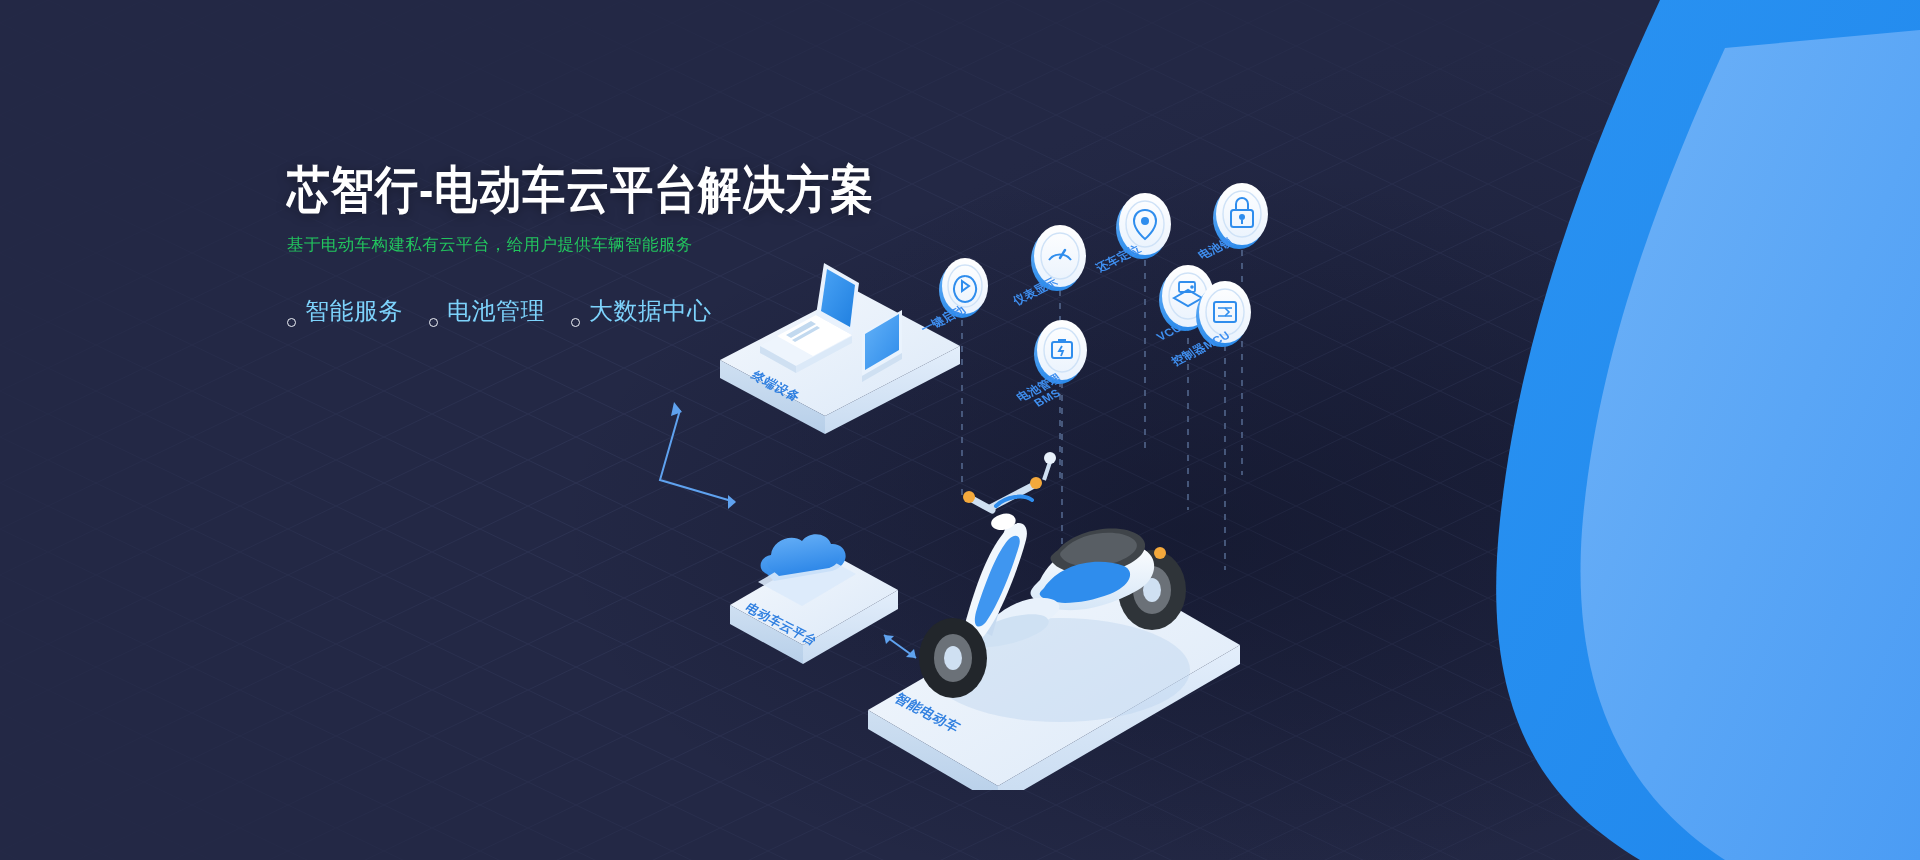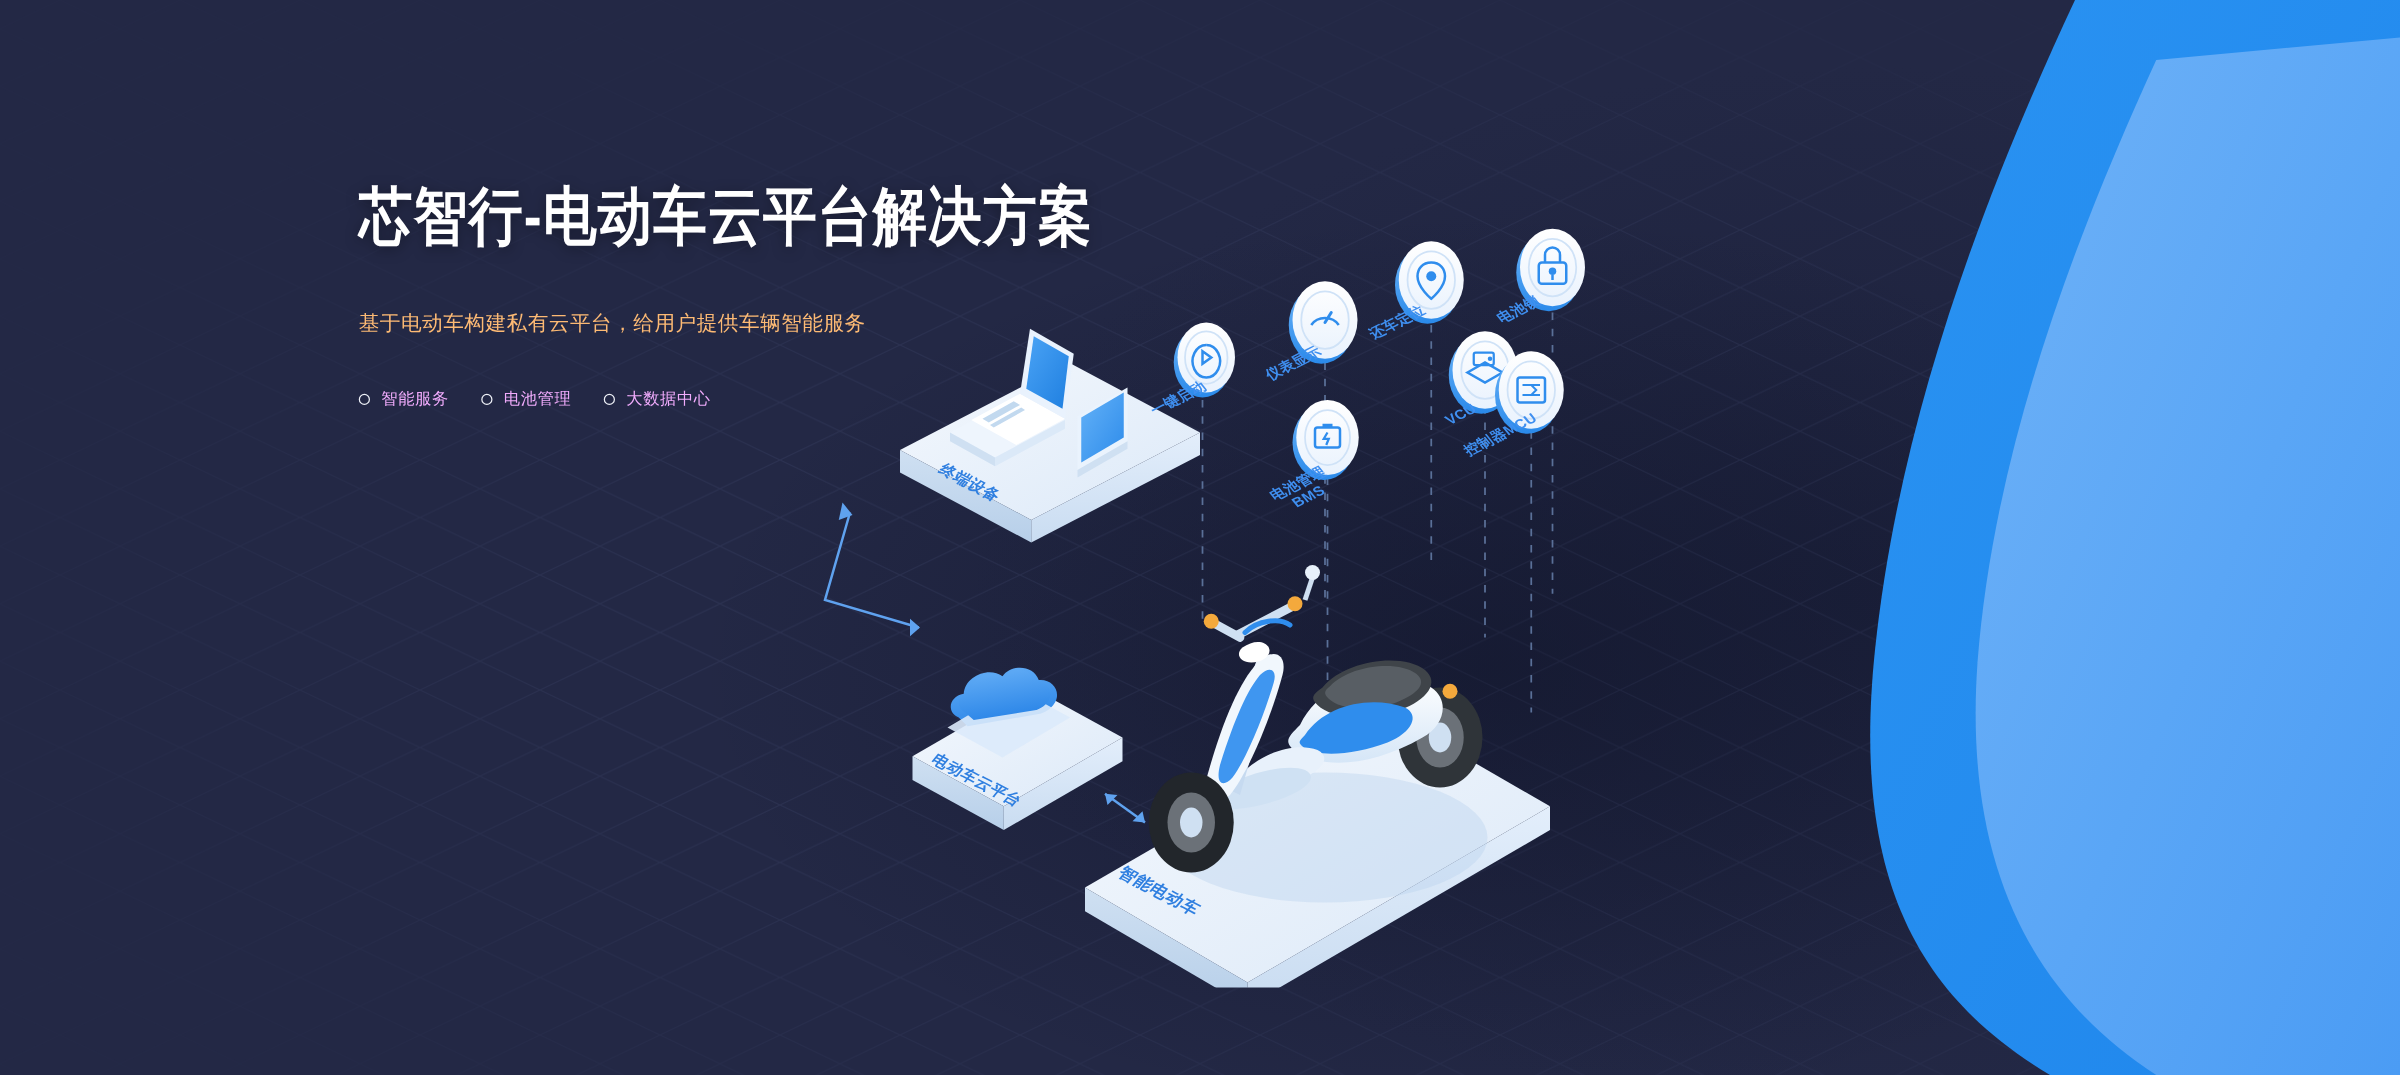--- a/index.html
+++ b/index.html
@@ -32,55 +32,55 @@
     background: radial-gradient(900px 520px at 62% 62%, rgba(15,19,40,.55) 0%, rgba(15,19,40,0) 70%);
     pointer-events: none;
   }
 
   
   .wave-layer { position: absolute; right: 0; top: 0; width: 1100px; height: 860px; }
 
   
   .text-col {
     position: absolute;
-    left: 287px; top: 148px;
+    left: 287px; top: 163px;
     width: 640px;
   }
   .headline {
     font-size: 43px;
     line-height: 1.05;
     font-weight: 700;
     color: #ffffff;
     letter-spacing: 1px;
     white-space: nowrap;
     transform: scaleY(1.18);
     transform-origin: left top;
     text-shadow: 0 2px 10px rgba(0,0,0,.35);
   }
   .subtitle {
-    margin-top: 52px;
+    margin-top: 22px;
     font-size: 16.5px;
     line-height: 1.75;
-    color: #fdba74;
+    color: #22c55e;
     letter-spacing: .4px;
   }
   .subtitle div { white-space: nowrap; }
   .tag-row {
     margin-top: 36px;
     display: flex;
     align-items: center;
     gap: 26px;
     white-space: nowrap;
   }
   .tag {
     display: flex;
-    align-items: center;
+    align-items: flex-end;
     gap: 9px;
-    color: #f0abfc;
-    font-size: 13px;
+    color: #7dd3fc;
+    font-size: 24px;
     letter-spacing: .5px;
   }
   .tag .dot {
     width: 9px; height: 9px;
     border: 1.6px solid #eef1f7;
     border-radius: 50%;
     display: inline-block;
     flex: none;
   }
 

